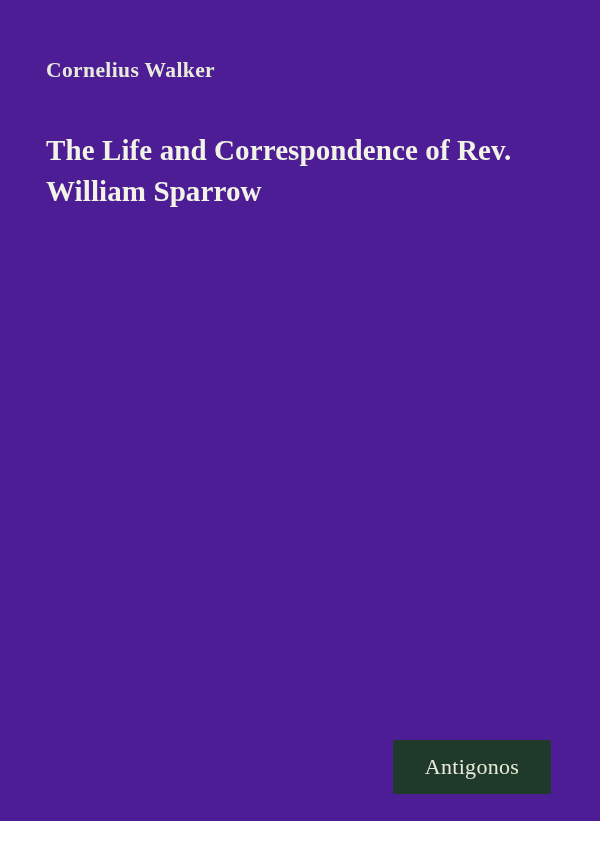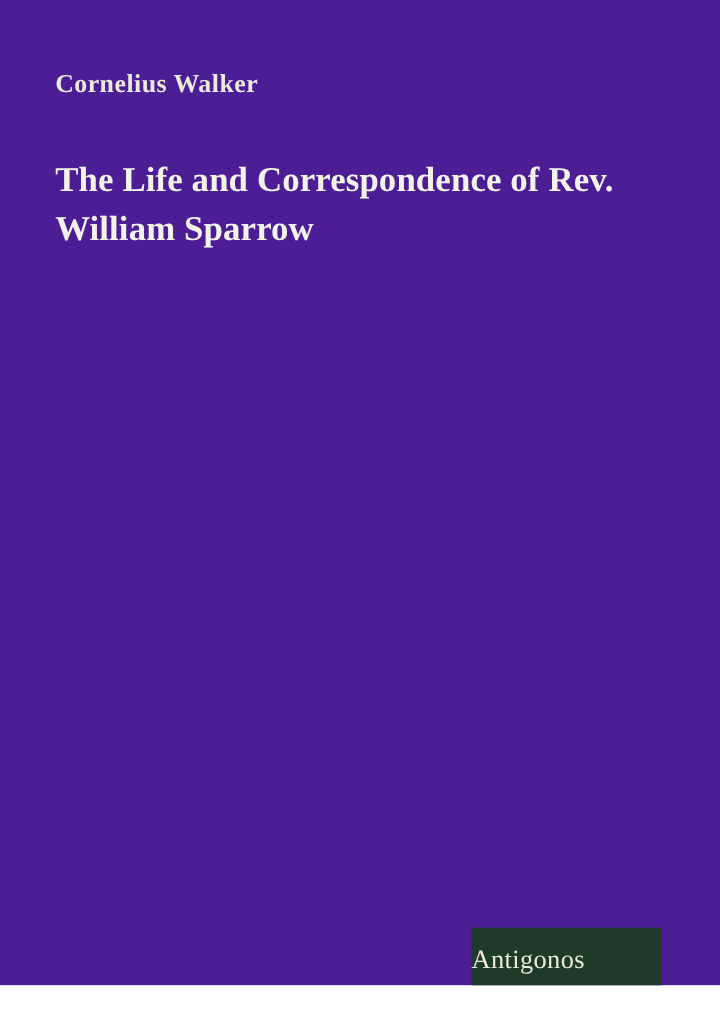--- a/index.html
+++ b/index.html
@@ -40,26 +40,27 @@
     font-family: "Liberation Serif", serif;
     font-size: 29px;
     font-weight: 700;
     color: #f2f3e7;
     line-height: 1.42;
     letter-spacing: 0.1px;
   }
   .publisher-badge {
     position: absolute;
     left: 393px;
-    top: 773px;
+    top: 740px;
     width: 158px;
     height: 54px;
     background: #1f3a2a;
     display: flex;
     align-items: center;
+    justify-content: center;
   }
   .publisher-badge span {
     font-family: "Liberation Serif", serif;
     font-size: 22px;
     color: #e9ead9;
     letter-spacing: 0.3px;
   }
 </style>
 </head>
 <body>

